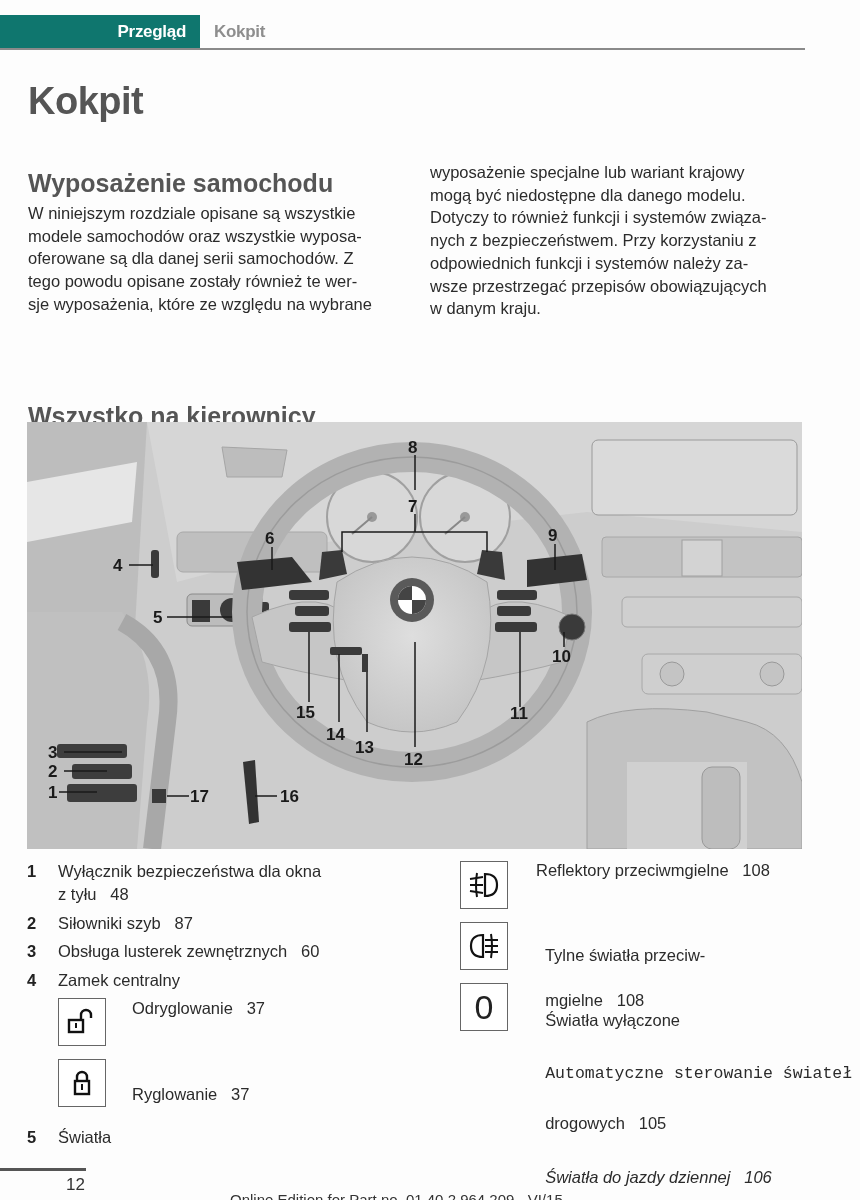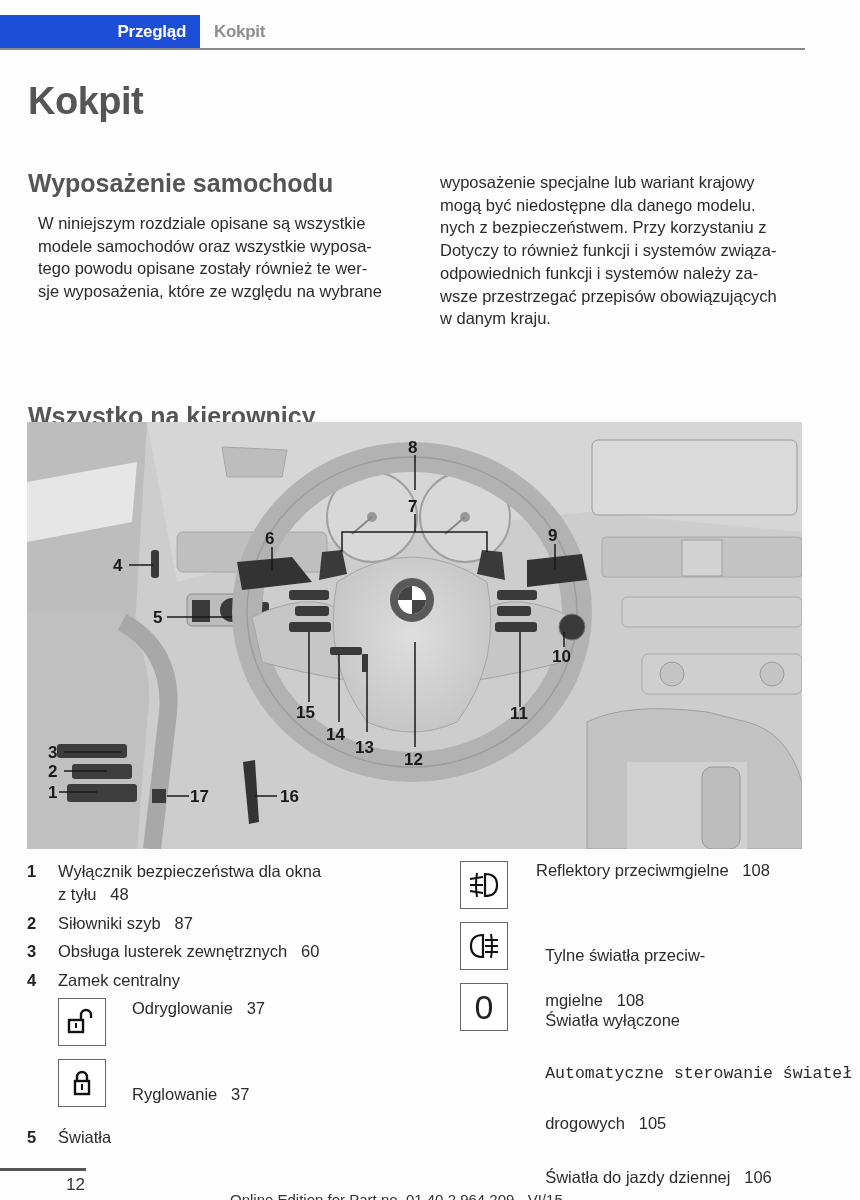--- a/index.html
+++ b/index.html
@@ -3,28 +3,28 @@
 <meta charset="utf-8">
 <style>
   html, body { margin: 0; padding: 0; }
   body {
     width: 860px; height: 1200px; overflow: hidden; position: relative;
     background: #fdfdfd; color: #2a2a2a;
     font-family: "Liberation Sans", "DejaVu Sans", sans-serif;
   }
   
   .hdr { position: absolute; top: 15px; left: 0; width: 805px; height: 33px; border-bottom: 2px solid #8a8a8a; }
-  .hdr-section { position: absolute; left: 0; top: 0; width: 200px; height: 33px; background: #1d4ed8; color: #fff;
+  .hdr-section { position: absolute; left: 0; top: 0; width: 200px; height: 33px; background: #0f766e; color: #fff;
     font-weight: bold; font-size: 17px; line-height: 33px; text-align: right; box-sizing: border-box; padding-right: 14px; letter-spacing: -0.3px; }
   .hdr-chapter { position: absolute; left: 214px; top: 0; height: 33px; line-height: 33px; font-size: 17px; color: #8e8e8e; font-weight: bold; letter-spacing: -0.3px; }
 
   .page-title { position: absolute; left: 28px; top: 80px; margin: 0; font-size: 38px; font-weight: bold; color: #555; letter-spacing: -0.5px; }
 
   .sec-title { position: absolute; left: 28px; margin: 0; font-size: 25px; font-weight: bold; color: #555; letter-spacing: 0px; }
-  .col { position: absolute; font-size: 16.5px; line-height: 22.7px; color: #2b2b2b; margin: 10px; }
+  .col { position: absolute; font-size: 16.5px; line-height: 22.7px; color: #2b2b2b; margin: 0; }
   .col p { margin: 0; }
 
   
   .figure { position: absolute; left: 27px; top: 422px; width: 775px; height: 427px; background: #c9c9c9; overflow: hidden; }
   .figure svg { display: block; }
   .callout { font-family: "Liberation Sans", sans-serif; font-weight: bold; font-size: 17px; fill: #1a1a1a; }
 
   
   .legend-item { position: absolute; font-size: 16.5px; line-height: 22.5px; color: #2b2b2b; }
   .legend-num { position: absolute; left: 27px; font-weight: bold; font-size: 16.5px; color: #222; }
@@ -46,28 +46,29 @@
   <div class="hdr-section">Przegląd</div>
   <div class="hdr-chapter">Kokpit</div>
 </div>
 
 <h1 class="page-title">Kokpit</h1>
 
 <h2 class="sec-title" style="top:160px;margin-top:9px;">Wyposażenie samochodu</h2>
 <div class="col" style="left:28px; top:202px; width:385px;">
   <p>W niniejszym rozdziale opisane są wszystkie</p>
   <p>modele samochodów oraz wszystkie wyposa-</p>
+  <p>oferowane są dla danej serii samochodów. Z</p>
   <p>tego powodu opisane zostały również te wer-</p>
   <p>sje wyposażenia, które ze względu na wybrane</p>
 </div>
 <div class="col" style="left:430px; top:161px; width:380px;">
   <p>wyposażenie specjalne lub wariant krajowy</p>
   <p>mogą być niedostępne dla danego modelu.</p>
+  <p>Dotyczy to również funkcji i systemów związa-</p>
   <p>nych z bezpieczeństwem. Przy korzystaniu z</p>
-  <p>Dotyczy to również funkcji i systemów związa-</p>
   <p>odpowiednich funkcji i systemów należy za-</p>
   <p>wsze przestrzegać przepisów obowiązujących</p>
   <p>w danym kraju.</p>
 </div>
 
 <h2 class="sec-title" style="top:378px;margin-top:24px;">Wszystko na kierownicy</h2>
 
 <div class="figure">
   <svg width="775" height="427" viewBox="0 0 775 427">
     <defs>
@@ -264,18 +265,18 @@
   <span>mgielne   108</span>
 </div>
 
 <div class="icon-box" style="left:460px; top:983px;">
   <span class="zero-glyph">0</span>
 </div>
 <div class="sub-text" style="left:536px; top:983px; white-space:pre; line-height:25px;">
   <span>Światła wyłączone</span><br>
   <span style="display:inline-block; margin-top:3px;font-family:Liberation Mono, monospace;">Automatyczne sterowanie świateł</span><br>
   <span>drogowych   105</span><br>
-  <span style="display:inline-block; margin-top:4px;">Światła do jazdy dziennej   106</span>
+  <span style="display:inline-block; margin-top:4px;font-style:italic;">Światła do jazdy dziennej   106</span>
 </div>
 
 <div class="footer-rule"></div>
 <div class="page-num">12</div>
 <div class="footer-text">Online Edition for Part no. 01 40 2 964 209 - VI/15</div>
 
 </body></html>

